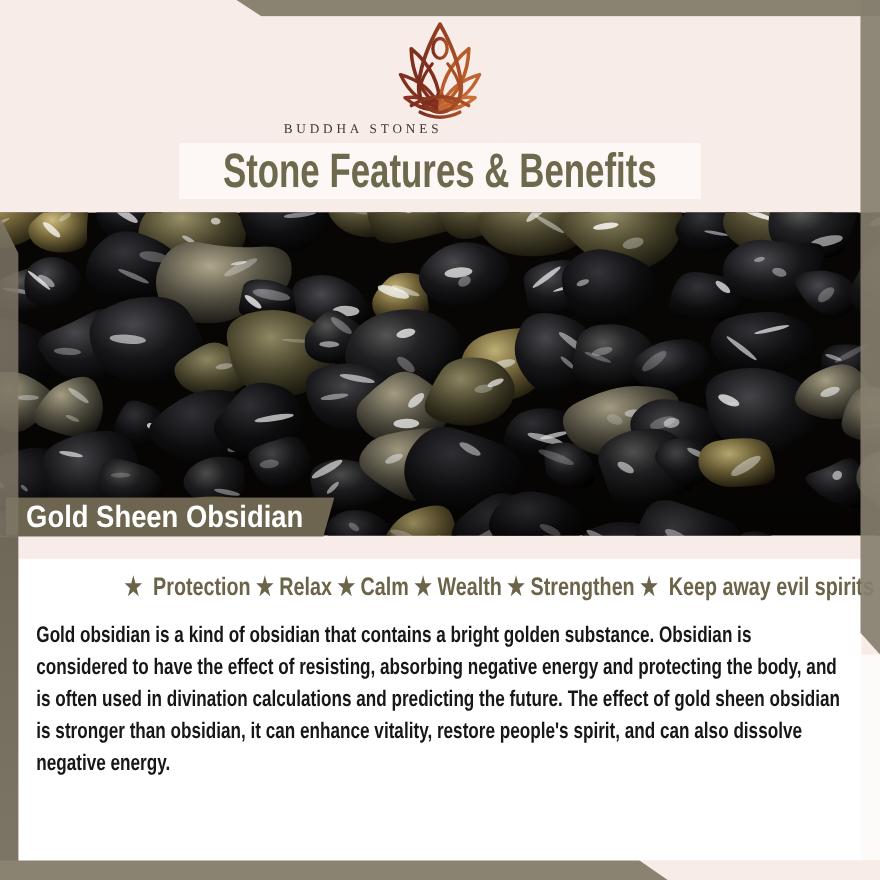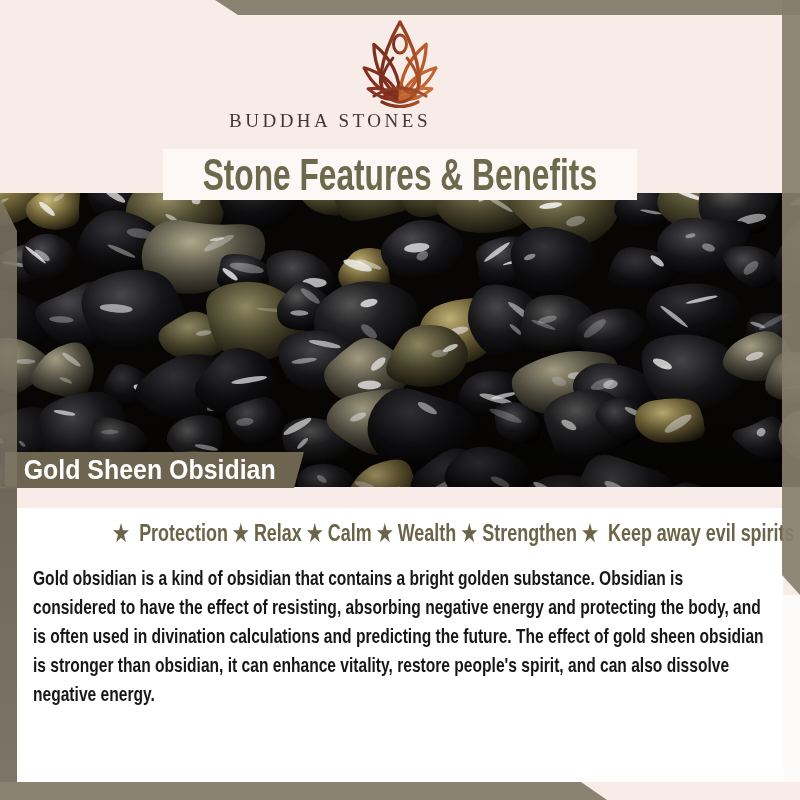--- a/index.html
+++ b/index.html
@@ -16,23 +16,23 @@
   .left-ribbon{position:absolute;left:0;top:197px;width:17px;height:603px;
     background:linear-gradient(180deg,rgba(126,118,102,.85) 0px,rgba(126,118,102,.85) 288px,#6f6757 292px,#7d7565 100%);
     clip-path:polygon(0 0,100% 34px,100% 100%,0 100%);z-index:4;}
   .bottom-band{position:absolute;left:0;top:782px;width:800px;height:18px;background:#8b8372;
     clip-path:polygon(0 0,581px 0,607px 18px,0 18px);z-index:5;}
   .right-margin{position:absolute;left:783px;top:595px;width:17px;height:187px;background:#fdfbfa;z-index:1;}
 
   
   .logo{position:absolute;left:318px;top:16px;width:164px;height:96px;z-index:2;}
   .brand-name{position:absolute;left:0;top:110px;width:660px;text-align:center;
-    font-family:"Liberation Serif",serif;font-size:19px;letter-spacing:3.5px;
+    font-family:"Liberation Serif",serif;font-size:12px;letter-spacing:3.5px;
     color:#40382f;z-index:2;}
-  .title-band{position:absolute;left:163px;top:149px;width:474px;height:51px;background:#fdf8f6;
+  .title-band{position:absolute;left:163px;top:130px;width:474px;height:51px;background:#fdf8f6;
     display:flex;align-items:center;justify-content:center;z-index:2;}
   .title-band h1{margin:0;font-size:44px;font-weight:bold;color:#6e684c;white-space:nowrap;
     transform:scaleX(0.72);transform-origin:center;letter-spacing:0;}
 
   
   .photo{position:absolute;left:0;top:193px;width:800px;height:294px;z-index:1;overflow:hidden;}
   .photo svg{display:block;}
   .photo-label{position:absolute;left:5px;top:452px;width:299px;height:36px;background:#6d6550;
     clip-path:polygon(0 0,100% 0,calc(100% - 10px) 100%,0 100%);
     display:flex;align-items:center;z-index:3;}

